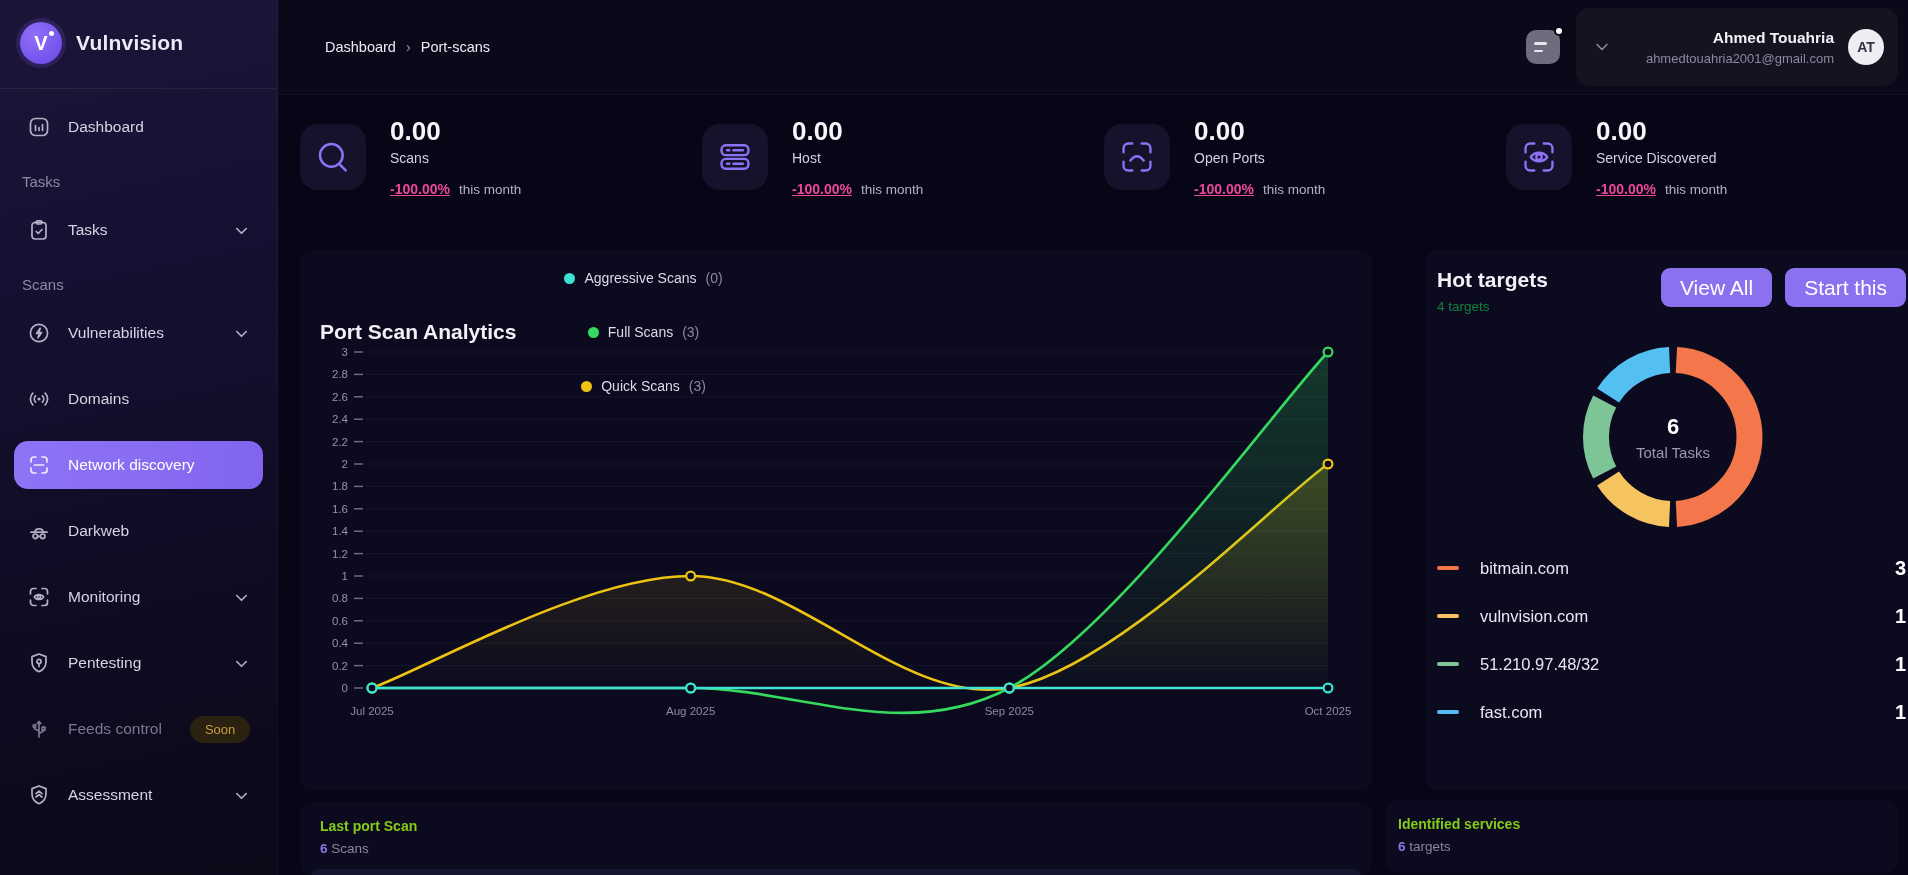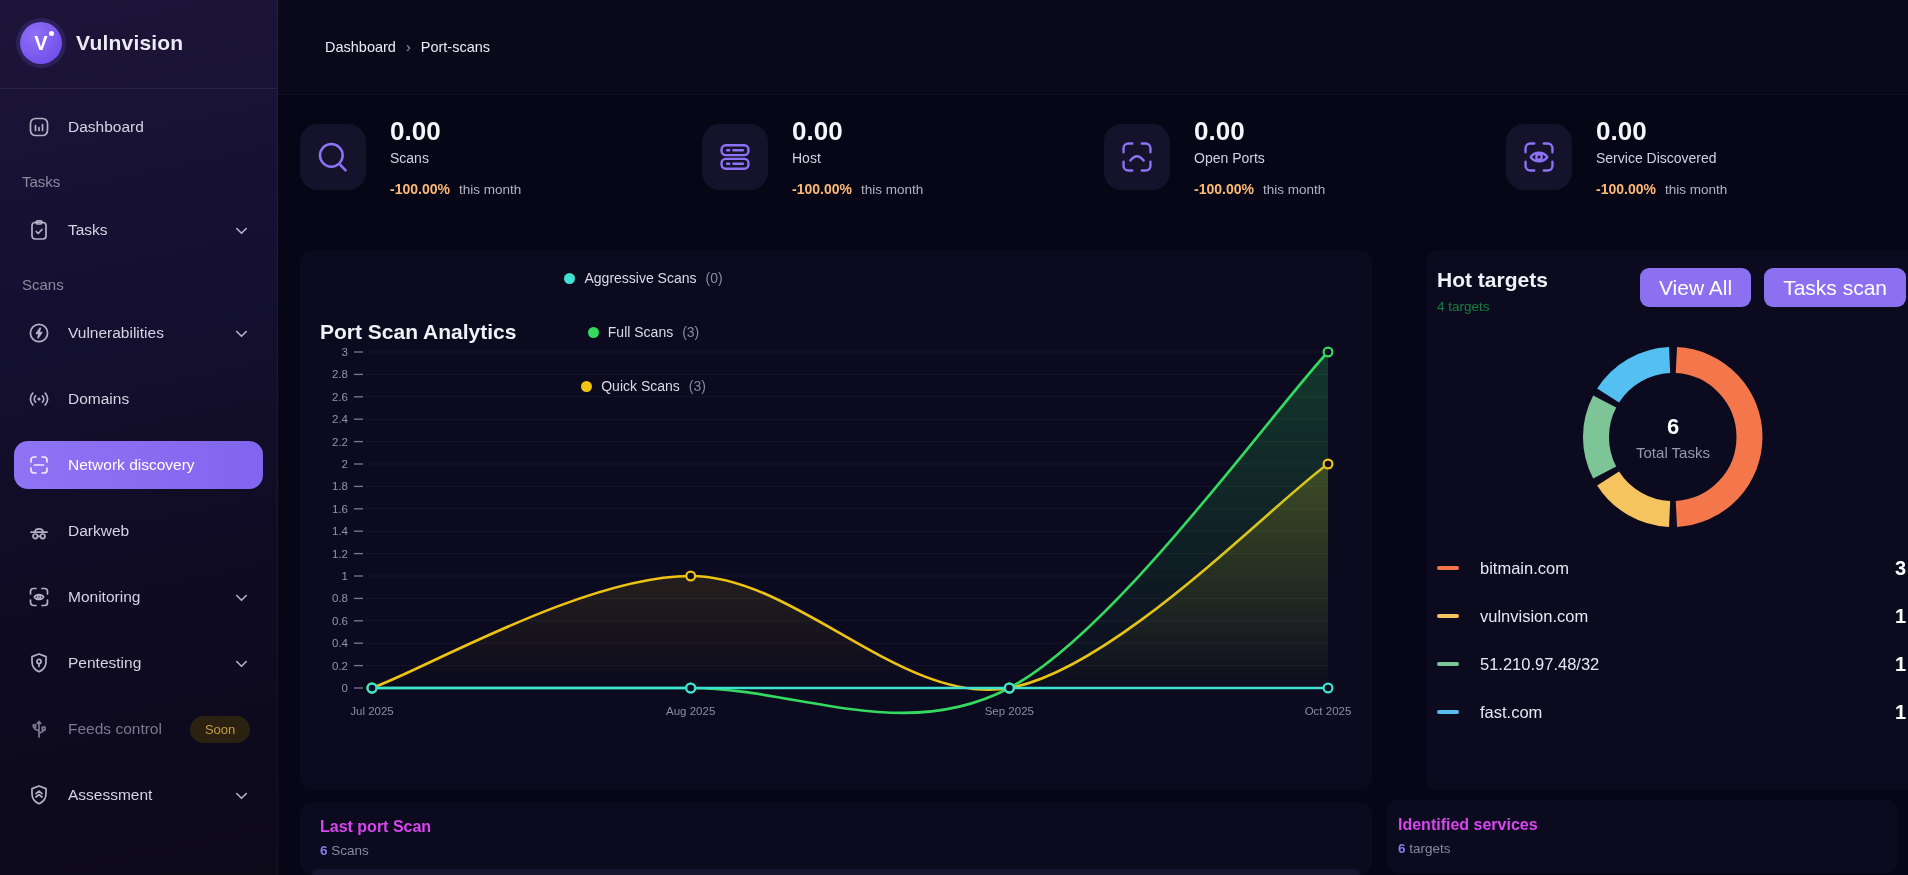--- a/index.html
+++ b/index.html
@@ -79,21 +79,21 @@
   
   .stats-row { position:absolute; left:300px; top:106px; display:flex; }
   .stat-card { width:402px; display:flex; align-items:center; gap:24px; padding:10px 0; }
   .stat-tile {
     width:66px; height:66px; border-radius:18px; background:#15132b;
     display:flex; align-items:center; justify-content:center; color:#8d72f5; flex:0 0 66px;
   }
   .stat-value { font-size:26px; font-weight:800; color:#f6f5fa; }
   .stat-label { font-size:14px; color:#d3d1df; margin-top:3px; }
   .stat-change-row { margin-top:15px; font-size:14px; }
-  .stat-change { color:#fdba74; font-weight:600; }
+  .stat-change { color:#ec4899; font-weight:600;text-decoration:underline; }
   .stat-period { color:#b4b2c2; margin-left:9px; font-size:13.5px; }
 
   
   .panel { position:absolute; background:#0b0a1e; border-radius:12px; }
   .chart-panel { left:300px; top:250px; width:1072px; height:540px; }
   .chart-header { display:flex; align-items:center; padding:20px 20px 0 20px; }
   .chart-title { font-size:21px; font-weight:800; color:#f2f1f7; }
   .legend { display:flex; align-items:center; gap:38px; margin-left:48px;flex-direction:column; }
   .legend-item { display:flex; align-items:center; gap:9px; font-size:14px; cursor:pointer; }
   .legend-dot { width:11px; height:11px; border-radius:50%; }
@@ -115,21 +115,21 @@
   .donut-value { font-size:22px; font-weight:800; color:#ffffff; }
   .donut-label { font-size:15px; color:#9b98ac; margin-top:4px; }
   .target-rows { position:absolute; left:11px; right:32px; top:294px; }
   .target-row { display:flex; align-items:center; height:48px; cursor:pointer; }
   .target-dash { width:22px; height:4.5px; border-radius:3px; flex:0 0 22px; }
   .target-label { font-size:16.5px; color:#e9e7f1; margin-left:21px; }
   .target-count { margin-left:auto; font-size:20px; font-weight:800; color:#ffffff; }
 
   .bottom-left { left:300px; top:802px; width:1072px; height:73px; padding:16px 20px; }
   .bottom-right { left:1386px; top:800px; width:512px; height:73px; padding:16px 12px; }
-  .bottom-title { font-size:16px; font-weight:800; color:#d946ef; }
+  .bottom-title { font-size:14px; font-weight:800; color:#84cc16; }
   .bottom-sub { font-size:13.5px; margin-top:7px; color:#8a87a0; }
   .bottom-sub b { color:#8b79ec; font-weight:700; }
   .table-peek { position:absolute; left:12px; right:12px; bottom:0; height:6px; background:#171630; border-radius:6px 6px 0 0; }
 
   svg { display:block; }
 </style>
 </head>
 <body>
 
 <div class="app">
@@ -266,20 +266,39 @@
         </div>
       </nav>
   </aside>
 
   <header class="topbar">
     <div class="breadcrumb" id="breadcrumb">
         <span>Dashboard</span>
         <span class="sep">›</span>
         <span>Port-scans</span>
       </div>
+    <div class="topbar-right">
+      <div class="notif">
+        <i></i>
+          <i></i>
+          <span class="dot"></span>
+      </div>
+      <div class="user-card">
+        <span class="uchev">
+          <svg width="20" height="20" viewBox="0 0 24 24" fill="none" stroke="currentColor" stroke-width="2" stroke-linecap="round" stroke-linejoin="round">
+              <path d="M6 9l6 6 6-6"></path>
+            </svg>
+        </span>
+        <div class="user-texts">
+          <div class="user-name">Ahmed Touahria</div>
+          <div class="user-email">ahmedtouahria2001@gmail.com</div>
+        </div>
+        <div class="avatar">AT</div>
+      </div>
+    </div>
   </header>
 
   <section class="stats-row" id="stats-row">
       <div class="stat-card">
         <div class="stat-tile">
           <svg width="40" height="40" viewBox="0 0 24 24" fill="none" stroke="currentColor" stroke-width="1.5" stroke-linecap="round">
             <circle cx="11" cy="11" r="6.8"></circle>
             <path d="M16.4 16.8l3.2 3.2"></path>
           </svg>
         </div>
@@ -442,21 +461,21 @@
   </section>
 
   <section class="panel hot-panel">
     <div class="hot-header">
       <div>
         <div class="hot-title">Hot targets</div>
         <div class="hot-sub">4 targets</div>
       </div>
       <div class="hot-buttons">
         <button class="btn">View All</button>
-        <button class="btn">Tasks scan</button>
+        <button class="btn">Start this</button>
       </div>
     </div>
     <div class="donut-wrap">
       <svg id="donut" width="220" height="220" viewBox="0 0 220 220">
           <path d="M113.4,33.1 A77,77 0 0 1 113.4,186.9" fill="none" stroke="#f4774b" stroke-width="26"></path>
           <path d="M106.6,186.9 A77,77 0 0 1 45.1,151.4" fill="none" stroke="#f6c45e" stroke-width="26"></path>
           <path d="M41.7,145.6 A77,77 0 0 1 41.7,74.4" fill="none" stroke="#7dc596" stroke-width="26"></path>
           <path d="M45.1,68.6 A77,77 0 0 1 106.6,33.1" fill="none" stroke="#54c0f2" stroke-width="26"></path>
         </svg>
       <div class="donut-center">

